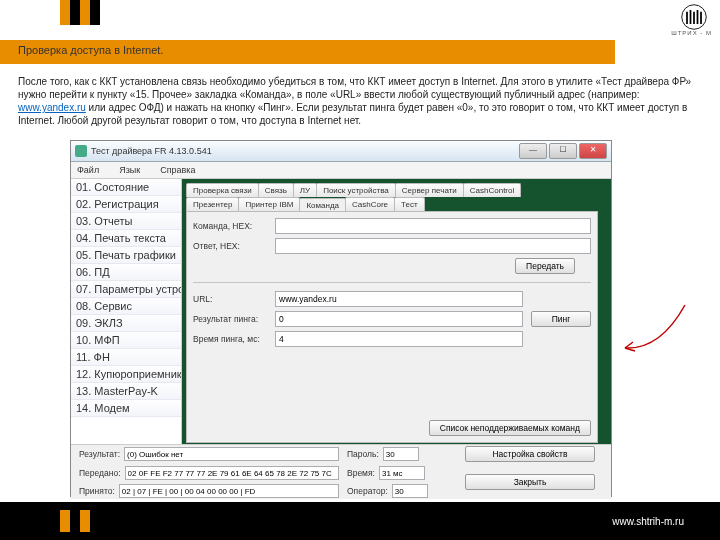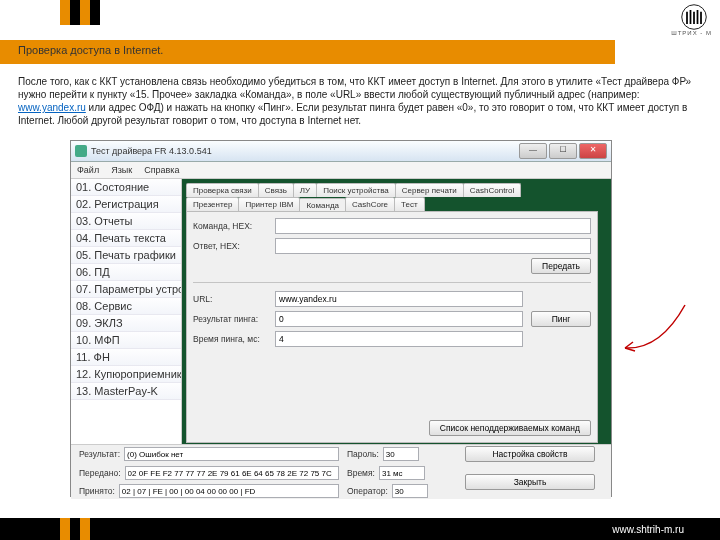--- a/index.html
+++ b/index.html
@@ -16,40 +16,40 @@
   .header-title{position:absolute;top:44px;left:18px;font-size:11px;font-weight:normal;color:#333}
   .main-text{position:absolute;top:75px;left:18px;right:18px;font-size:10px;line-height:1.3;color:#222}
   .main-text a{color:#0563c1;text-decoration:underline}
   .screenshot-box{position:absolute;top:140px;left:70px;width:540px;height:355px;background:#f0f0f0;border:1px solid #888}
   .window-bar{height:20px;background:linear-gradient(#fafdff,#d7e4f2);border-bottom:1px solid #9aa;display:flex;align-items:center;padding:0 4px;font-size:9px}
   .window-bar .ico{width:12px;height:12px;background:#4a8;border-radius:2px;margin-right:4px}
   .window-bar .title{flex:1;color:#333}
   .win-btns{display:flex;gap:2px}
   .win-btn{width:26px;height:14px;background:linear-gradient(#eee,#ccc);border:1px solid #999;border-radius:2px;font-size:8px;text-align:center;line-height:12px}
   .win-btn.close{background:linear-gradient(#e66,#c44);color:#fff}
-  .menu-bar{height:16px;background:#f4f4f4;border-bottom:1px solid #ccc;display:flex;align-items:center;gap:12px;padding:0 6px;font-size:9px}
+  .menu-bar{height:16px;background:#f4f4f4;border-bottom:1px solid #ccc;display:flex;align-items:center;gap:20px;padding:0 6px;font-size:9px}
   .body-area{display:flex;height:calc(100% - 36px - 54px)}
   .sidebar{width:110px;background:#fff;border-right:1px solid #ccc;overflow:hidden}
   .sidebar-item{padding:2px 5px;font-size:11px;background:linear-gradient(#fefeff,#f3f5fa);border-bottom:1px solid #e8e8f0;white-space:nowrap;overflow:hidden}
   .sidebar-item.selected{background:#c8d8f0;color:#1a4b9b}
   .content{flex:1;background:#14532d;padding:4px;position:relative}
   .tabs-row{display:flex;gap:0;flex-wrap:wrap;width:410px}
   .tab{background:linear-gradient(#fdfdfd,#e8e8e8);border:1px solid #bbb;border-bottom:none;border-radius:2px 2px 0 0;padding:2px 6px;font-size:8px;margin-right:-1px}
   .tab.active{background:#f0f0f0;position:relative;top:1px}
   .tab-content{border:1px solid #bbb;background:#f0f0f0;padding:6px;height:218px;position:relative;width:398px}
   .field-row{display:flex;align-items:center;margin-bottom:4px;font-size:8.5px}
   .field-row label{width:82px}
   .field-row input{flex:1;height:14px;border:1px solid #abadb3;background:#fff;font-size:8.5px;padding:0 3px}
   .btn{background:linear-gradient(#fdfdfd,#e0e0e0);border:1px solid #999;border-radius:2px;padding:2px 10px;font-size:8.5px;cursor:pointer}
   .hr{height:1px;background:#c4c4c4;margin:8px 0}
   .bottom-panel{height:54px;border-top:1px solid #ccc;background:#f0f0f0;padding:0 8px;font-size:8.5px;display:grid;grid-template-columns:260px 110px 130px;gap:2px 8px;align-items:center}
   .bottom-panel .cell{display:flex;align-items:center;gap:4px;white-space:nowrap}
   .bottom-panel input{height:12px;border:1px solid #abadb3;background:#fff;font-size:8px;padding:0 2px;width:100%}
   .arrow{position:absolute;top:300px;left:620px;width:70px;height:60px;pointer-events:none}
-  .footer{position:absolute;bottom:0;left:0;right:0;height:22px;background:#000;display:flex;align-items:center;justify-content:flex-end;padding:0 36px;color:#fff;font-size:10px}
+  .footer{position:absolute;bottom:0;left:0;right:0;height:38px;background:#000;display:flex;align-items:center;justify-content:flex-end;padding:0 36px;color:#fff;font-size:10px}
   .footer-stripes{position:absolute;left:60px;width:40px;height:22px;display:flex}
   .footer-stripes div{flex:1}
 </style>
 </head>
 <body>
 
 <div class="top-strip">
   <div class="ts1"></div>
     <div class="ts2"></div>
     <div class="ts3"></div>
@@ -100,20 +100,21 @@
         <div class="sidebar-item">04. Печать текста</div>
         <div class="sidebar-item">05. Печать графики</div>
         <div class="sidebar-item">06. ПД</div>
         <div class="sidebar-item">07. Параметры устройства</div>
         <div class="sidebar-item">08. Сервис</div>
         <div class="sidebar-item">09. ЭКЛЗ</div>
         <div class="sidebar-item">10. МФП</div>
         <div class="sidebar-item">11. ФН</div>
         <div class="sidebar-item">12. Купюроприемник</div>
         <div class="sidebar-item">13. MasterPay-K</div>
+        <div class="sidebar-item">14. Модем</div>
       </div>
     <div class="content">
       <div class="tabs-row" id="tabs1">
           <div class="tab">Проверка связи</div>
           <div class="tab">Связь</div>
           <div class="tab">ЛУ</div>
           <div class="tab">Поиск устройства</div>
           <div class="tab">Сервер печати</div>
           <div class="tab">CashControl</div>
         </div>
@@ -126,21 +127,21 @@
         </div>
       <div class="tab-content">
         <div class="field-row">
           <label>Команда, HEX:</label>
           <input style="">
         </div>
         <div class="field-row">
           <label>Ответ, HEX:</label>
           <input style="">
         </div>
-        <div style="text-align:right;margin:4px 0">
+        <div style="text-align:right;margin:4px 16px">
           <button class="btn">Передать</button>
         </div>
         <div class="hr"></div>
         <div class="field-row">
           <label>URL:</label>
           <input style="flex: 0 0 240px;" value="www.yandex.ru">
         </div>
         <div class="field-row">
           <label>Результат пинга:</label>
           <input style="flex: 0 0 240px;" value="0">

